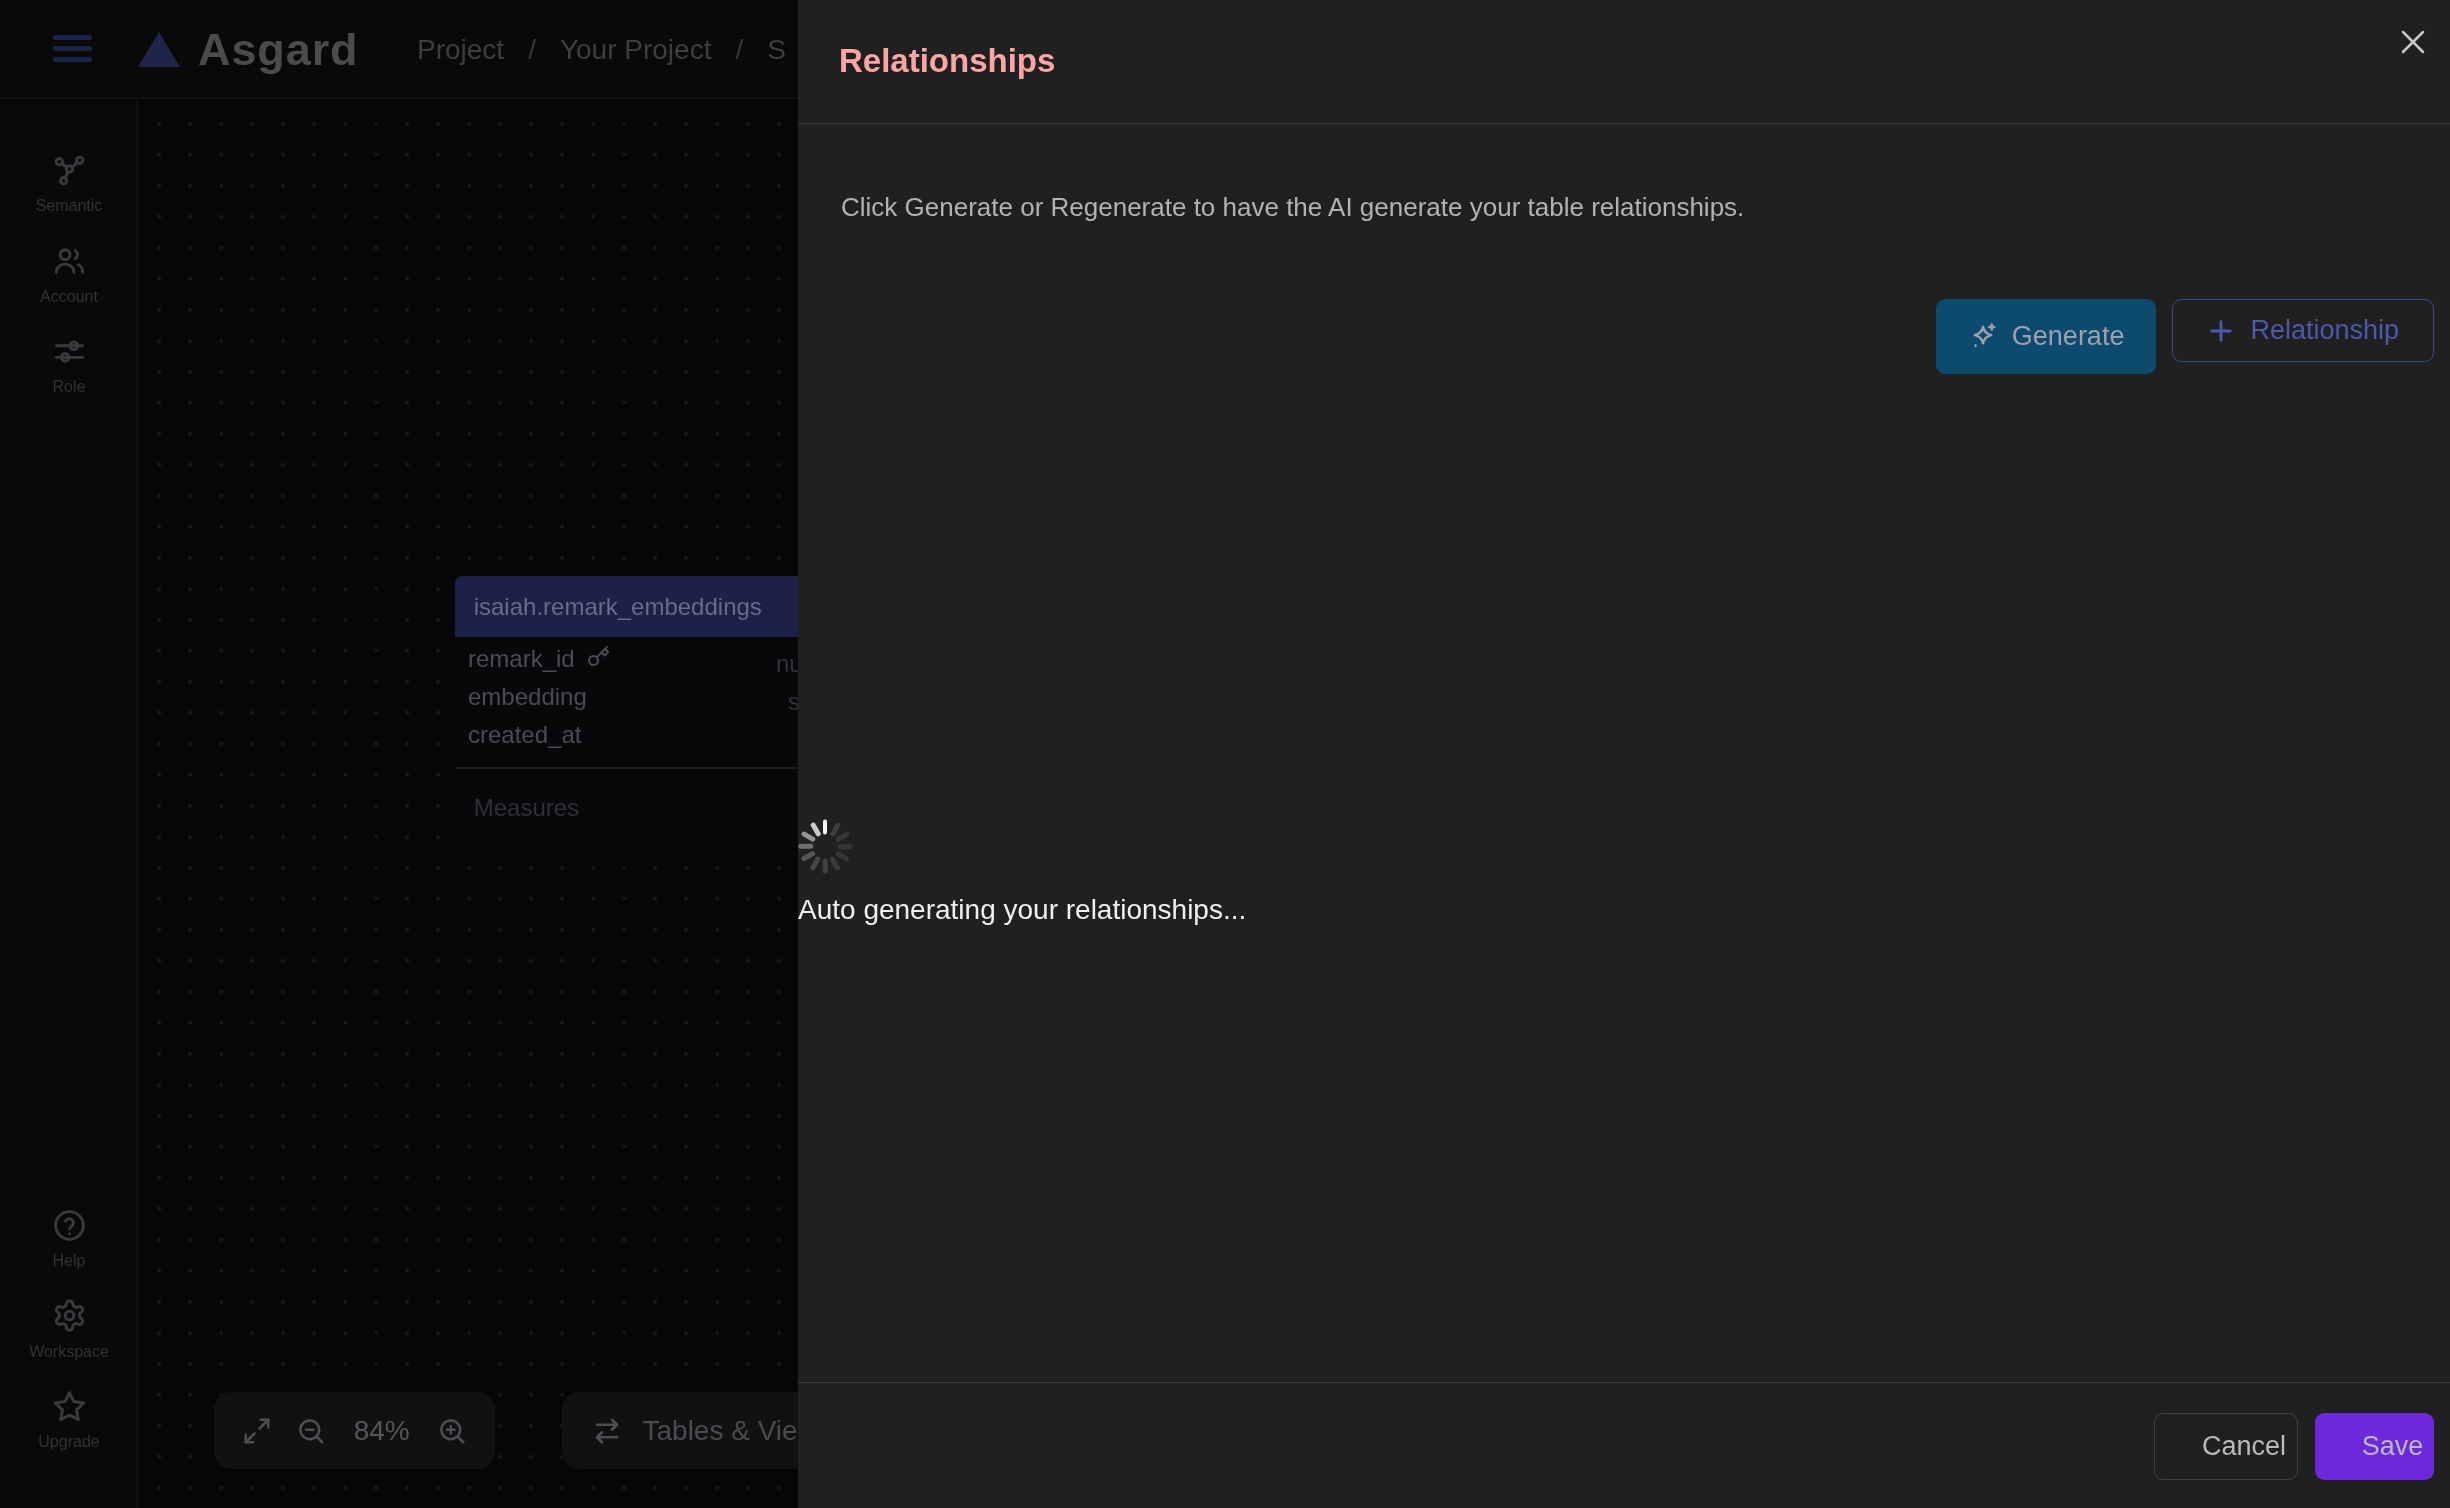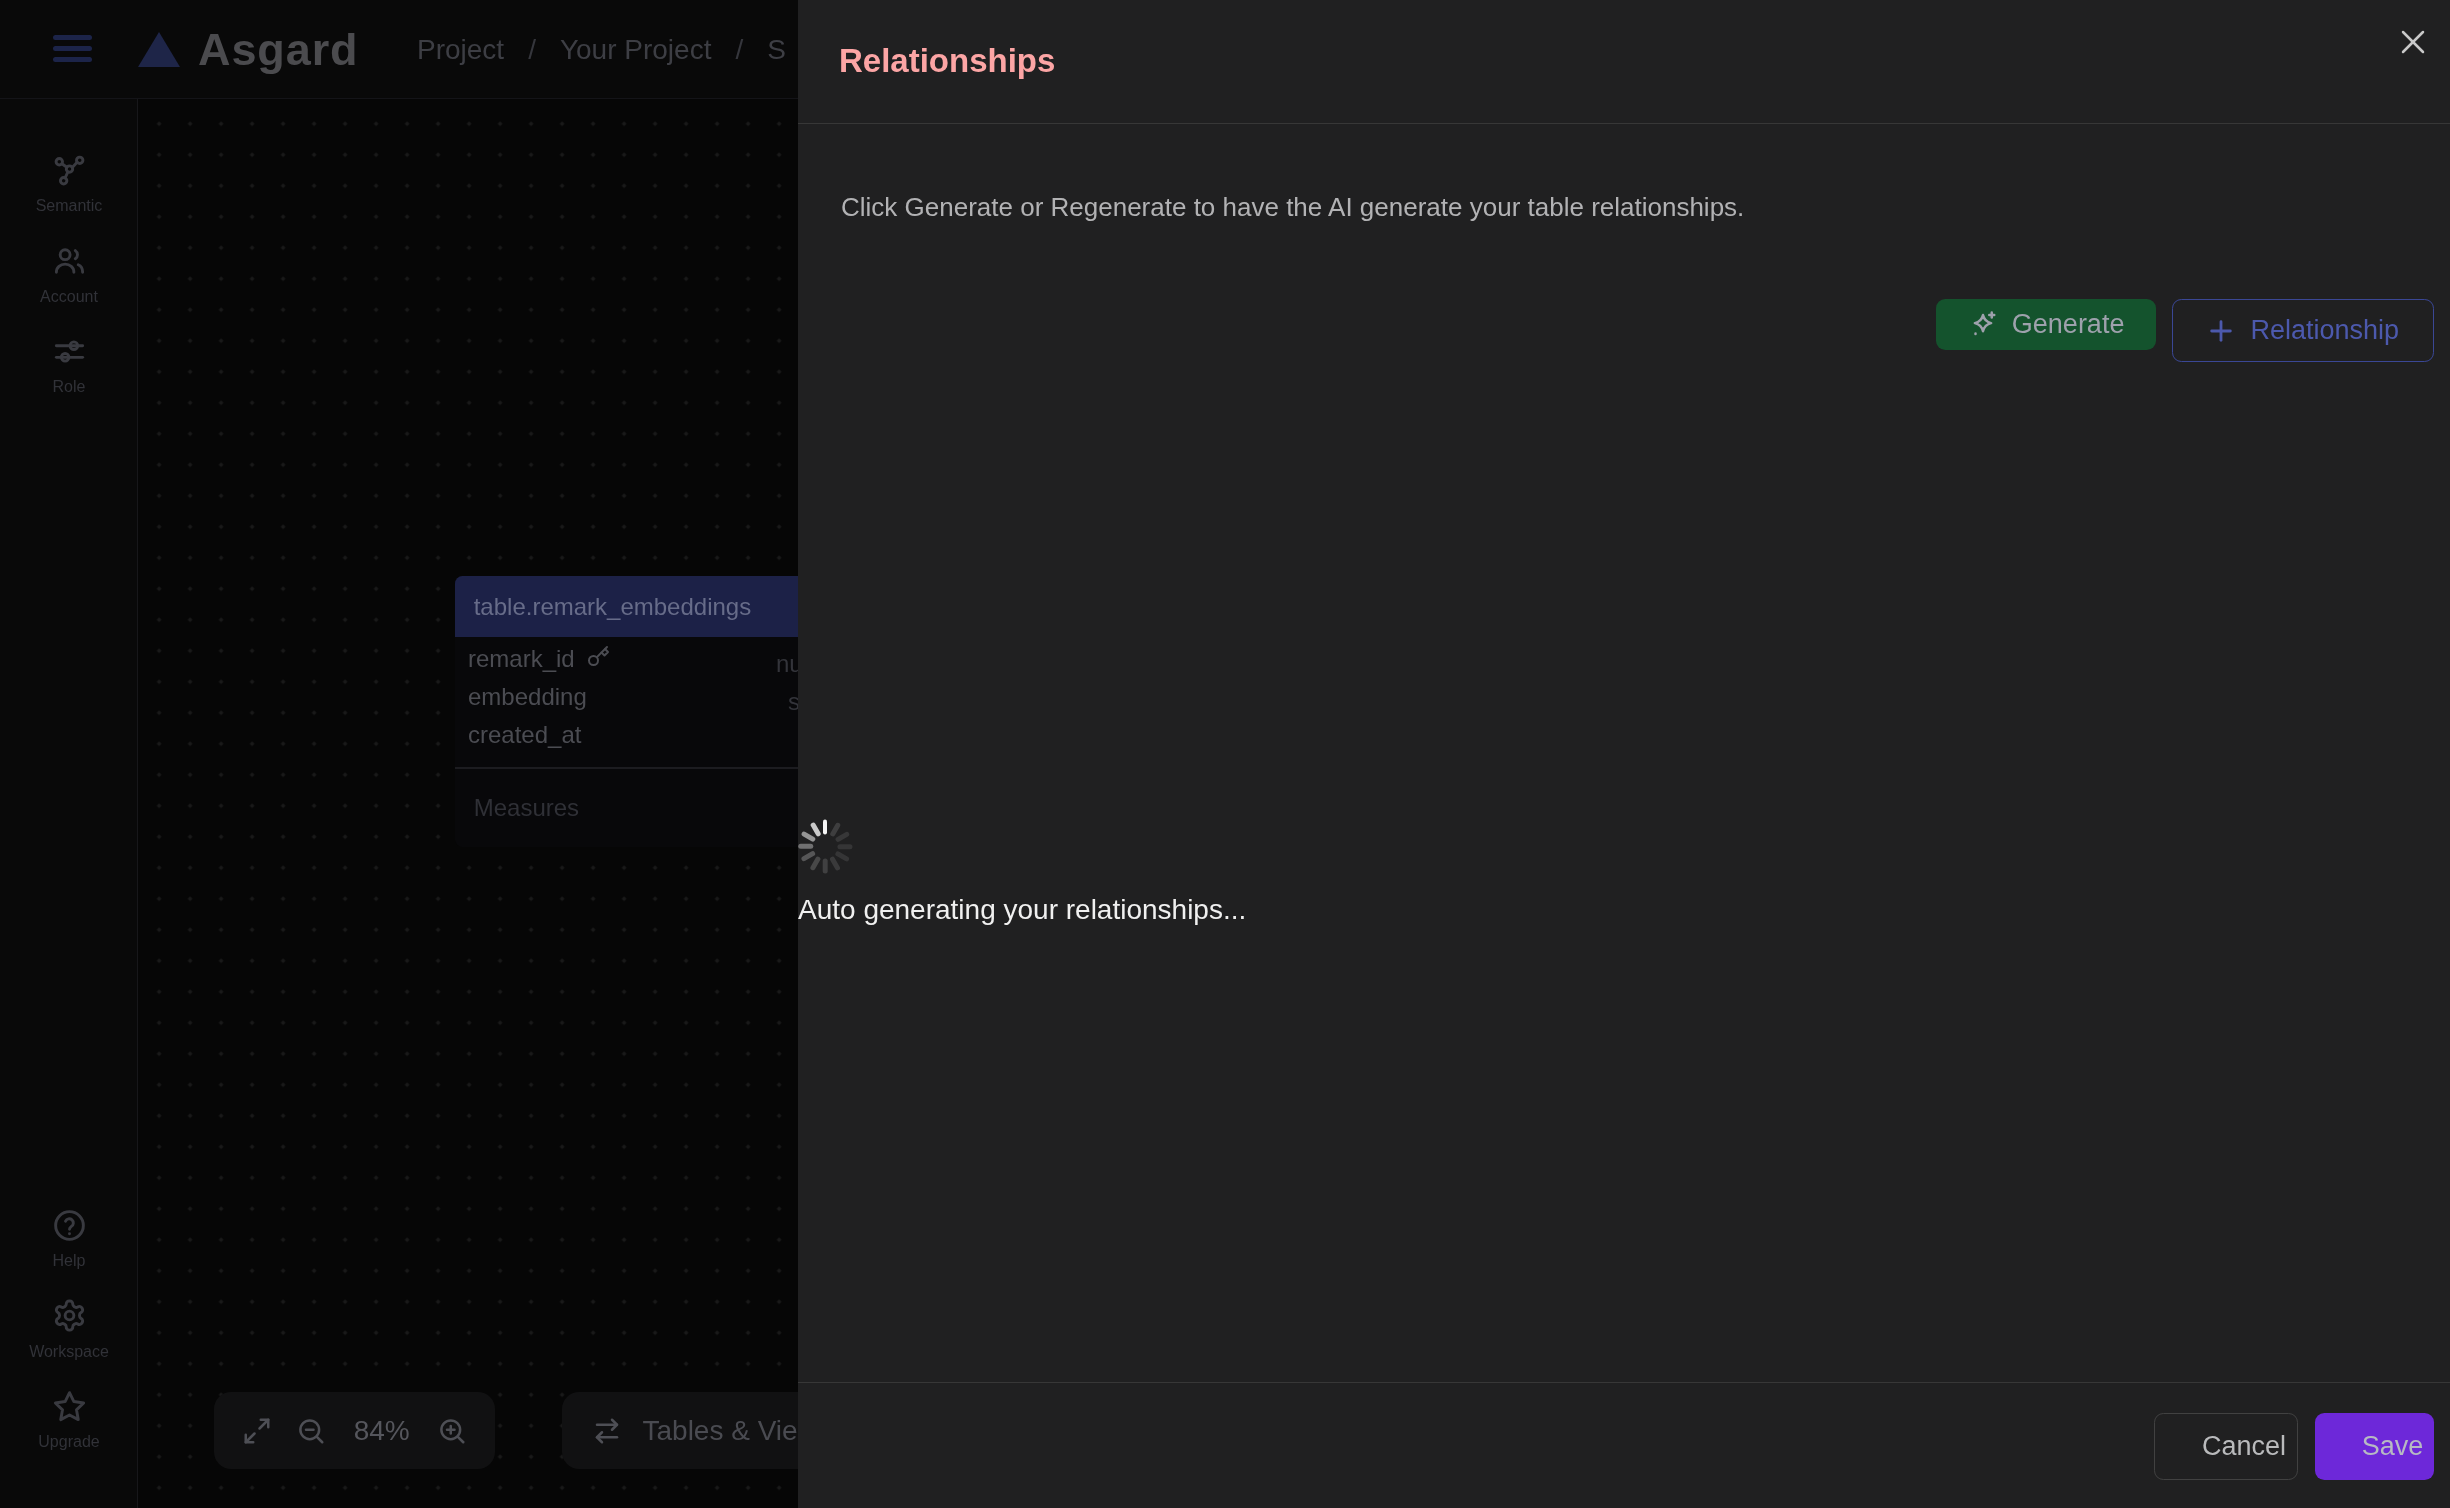--- a/index.html
+++ b/index.html
@@ -72,21 +72,21 @@
     align-items:center; font-size:33px; font-weight:bold; color:#fca5a5; }
   .close-btn { position:absolute; top:17px; right:13px; width:49px; height:49px;
     display:flex; align-items:center; justify-content:center; cursor:pointer; }
   .close-btn svg { width:30px; height:30px; stroke:#c9c9c9; stroke-width:2; fill:none; stroke-linecap:round; }
 
   .instruction { position:absolute; left:43px; top:192px; font-size:26px; color:#b2b2b4; }
 
   .action-row { position:absolute; top:299px; right:16px; display:flex; gap:16px; }
   .btn { display:flex; align-items:center; justify-content:center; border-radius:9.3px;
     font-size:27px; cursor:pointer; white-space:nowrap;padding-left:36px; }
-  .btn-generate { height:51px; padding:0 32px; gap:14px; background:#14532d; color:#9ea1ac; }
+  .btn-generate { height:75px; padding:0 32px; gap:14px; background:#0c4a6e; color:#9ea1ac; }
   .btn-generate svg { width:30px; height:30px; stroke:#9ea1ac; stroke-width:2; fill:none;
     stroke-linecap:round; stroke-linejoin:round; }
   .btn-relationship { height:63px; padding:0 34px; gap:15px; border:1.9px solid #3a4795;
     background:transparent; color:#4c59ad; }
   .btn-relationship svg { width:28px; height:28px; stroke:#4c59ad; stroke-width:2.4; fill:none;
     stroke-linecap:round; }
 
   .loading { position:absolute; left:0; right:0; top:819px; display:flex;
     flex-direction:column; align-items:flex-start; }
   .spinner { position:relative; width:54px; height:54px; animation:spin 1s steps(12) infinite; }
@@ -177,21 +177,21 @@
           <path d="M12 2.5l3 6.1 6.7 1-4.9 4.7 1.2 6.7-6-3.2-6 3.2 1.2-6.7L2.3 9.6l6.7-1z"></path>
         </svg>
         <span class="lbl">Upgrade</span>
       </div>
     </div>
   </div>
 
   <div class="canvas">
     <div class="table-card">
       <div class="table-card-header">
-        <span>table.remark_embeddings</span>
+        <span>isaiah.remark_embeddings</span>
       </div>
       <div class="table-rows">
         <div class="table-row">
           <span>remark_id</span>
           <svg class="key" viewBox="0 0 24 24">
             <circle cx="7.5" cy="15.5" r="4.5"></circle>
               <path d="M21 2l-9.6 9.6"></path>
               <path d="M15.5 7.5l3 3L22 7l-3-3"></path>
           </svg>
           <span class="col-type type-0">nu</span>

